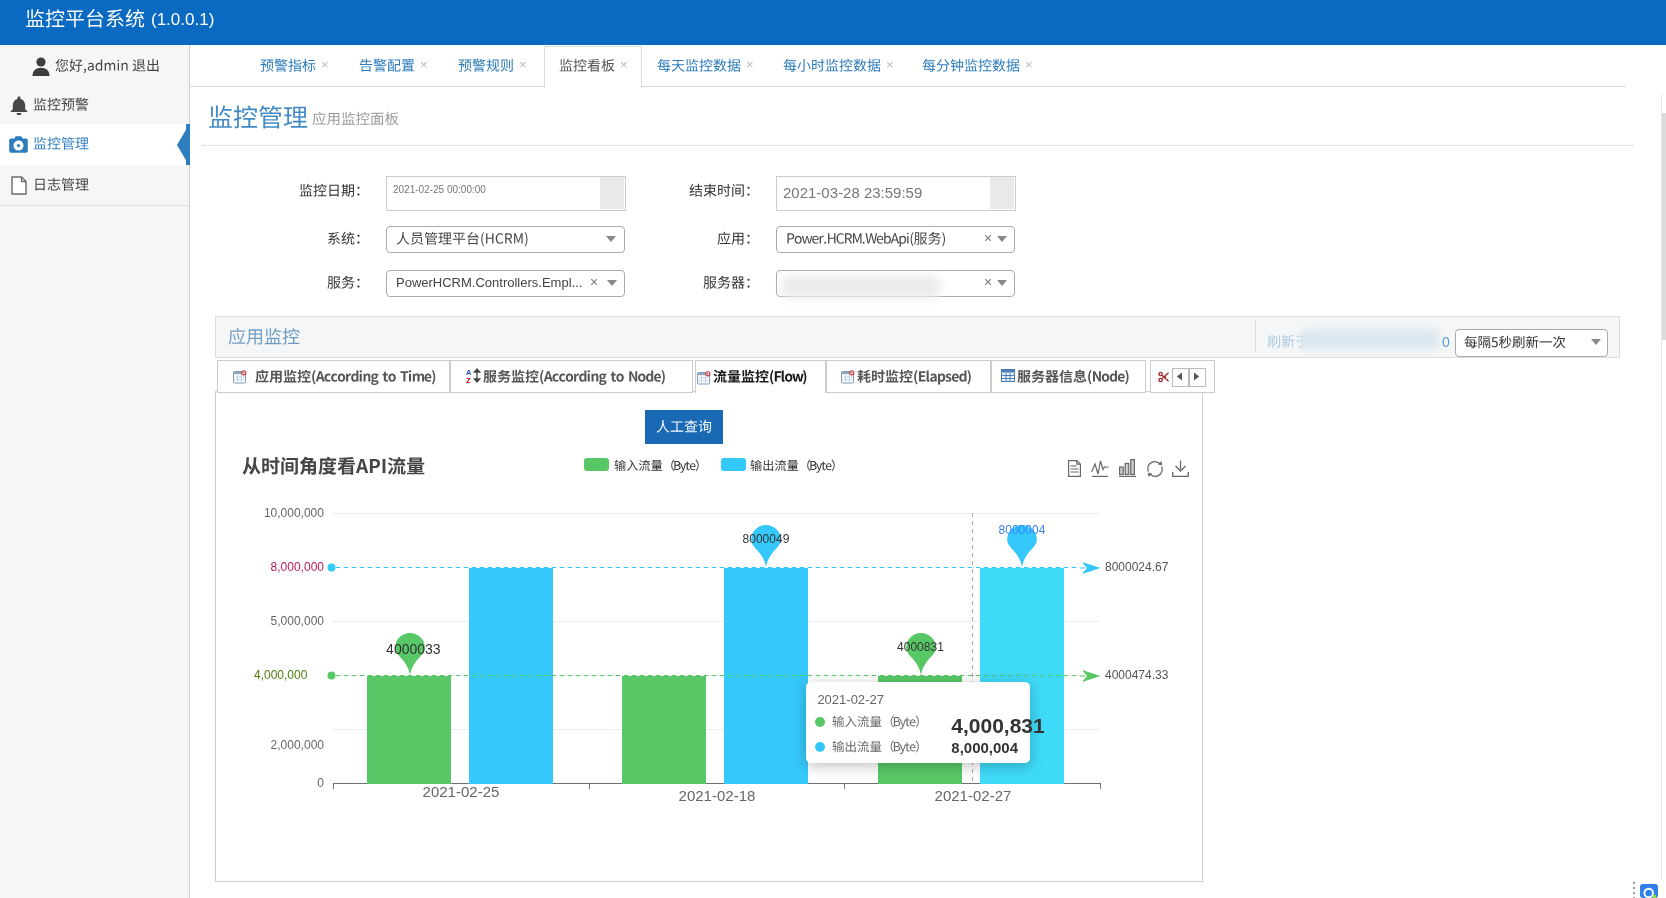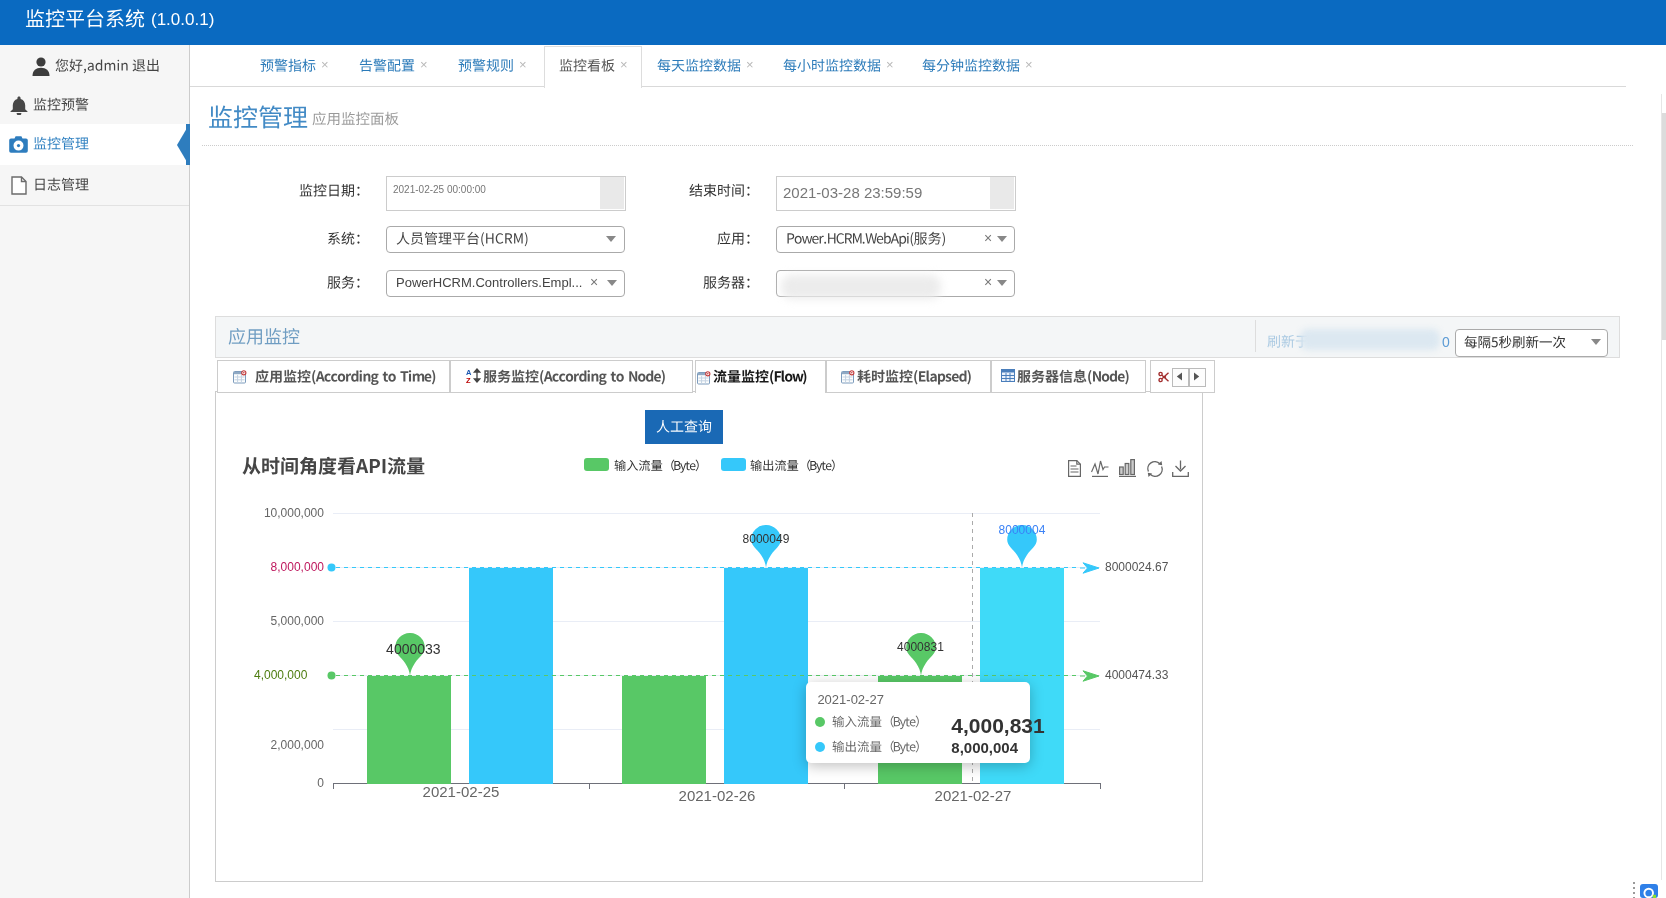--- a/index.html
+++ b/index.html
@@ -728,21 +728,21 @@
 <div class="sp" style="left:254px;top:668.6px;font-size:12.0px;color:#4d7c0f;">4,000,000</div>
 <div class="sp" style="left:270.6px;top:614.6px;font-size:12.0px;color:#666;">5,000,000</div>
 <div class="sp" style="left:270.6px;top:560.6px;font-size:12.0px;color:#be185d;">8,000,000</div>
 <div class="sp" style="left:263.9px;top:506.6px;font-size:12.0px;color:#666;">10,000,000</div>
 <div class="ab" style="left:333px;top:783px;width:768px;height:1px;background:#6e7079"></div>
 <div class="ab" style="left:333px;top:784px;width:1px;height:5px;background:#6e7079"></div>
 <div class="ab" style="left:588.7px;top:784px;width:1px;height:5px;background:#6e7079"></div>
 <div class="ab" style="left:844.3px;top:784px;width:1px;height:5px;background:#6e7079"></div>
 <div class="ab" style="left:1100px;top:784px;width:1px;height:5px;background:#6e7079"></div>
 <div class="sp" style="left:422.6px;top:783px;font-size:15.0px;color:#666;">2021-02-25</div>
-<div class="sp" style="left:678.6px;top:787.4px;font-size:15.0px;color:#666;">2021-02-26</div>
+<div class="sp" style="left:678.6px;top:787.4px;font-size:15.0px;color:#666;">2021-02-18</div>
 <div class="sp" style="left:934.6px;top:787.4px;font-size:15.0px;color:#666;">2021-02-27</div>
 <div class="ab" style="left:367px;top:676px;width:84px;height:108px;background:#58c866"></div>
 <div class="ab" style="left:469px;top:568px;width:84px;height:216px;background:#35c8fa"></div>
 <div class="ab" style="left:622px;top:676px;width:84px;height:108px;background:#58c866"></div>
 <div class="ab" style="left:724px;top:568px;width:84px;height:216px;background:#35c8fa"></div>
 <div class="ab" style="left:878px;top:676px;width:84px;height:108px;background:#58c866"></div>
 <div class="ab" style="left:980px;top:568px;width:84px;height:216px;background:#3fdaf8"></div>
 <div class="ab" style="left:972px;top:513px;width:1px;height:271px;background:repeating-linear-gradient(180deg,#aaa 0 4px,transparent 4px 8px)"></div>
 <div class="ab" style="left:336px;top:567.0px;width:742px;height:1px;background:repeating-linear-gradient(90deg,#35c8fa 0 4px,transparent 4px 8px)"></div>
 <svg class="ab" style="left:327px;top:563px" width="9" height="9" viewBox="0 0 9 9">

